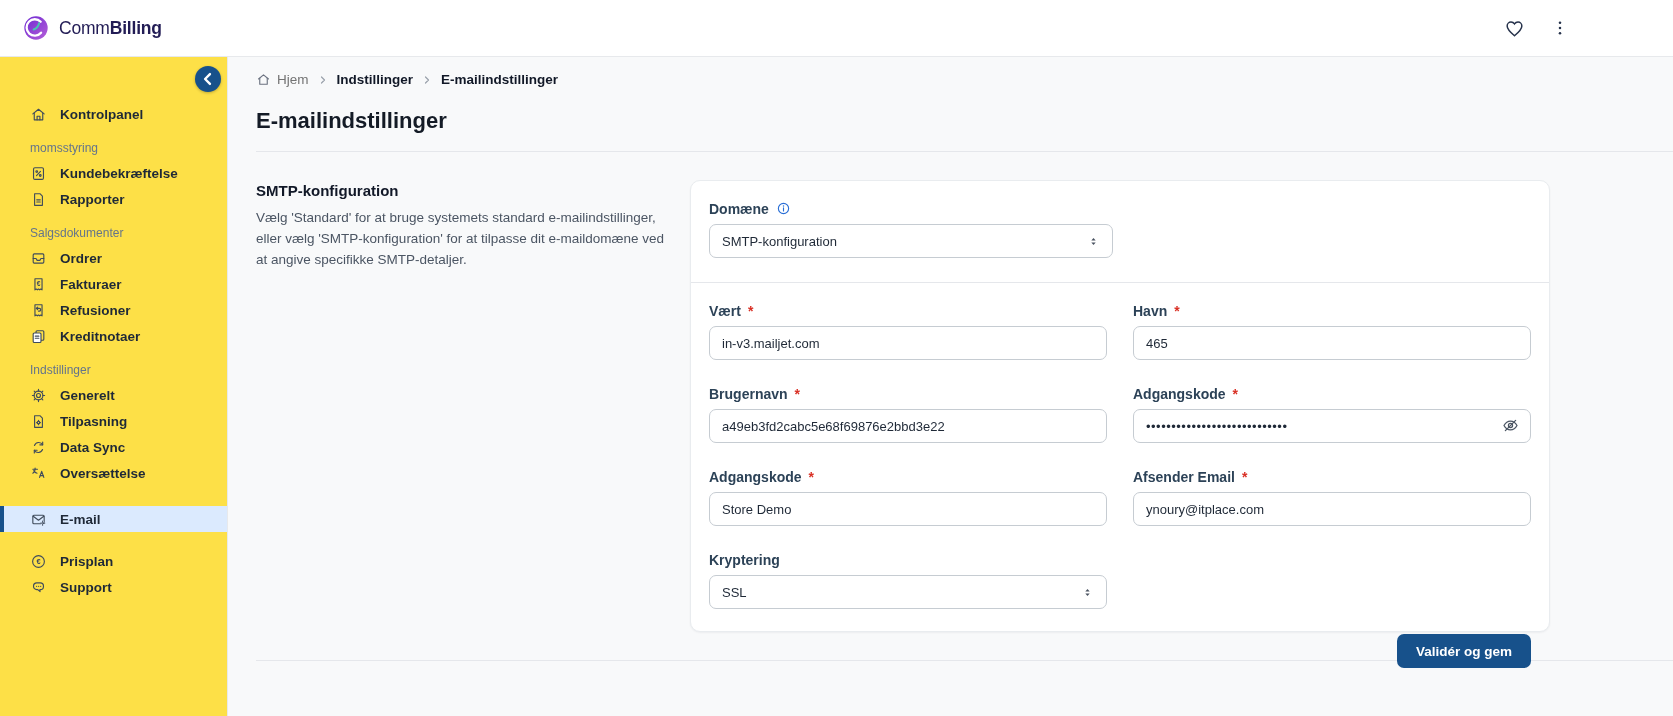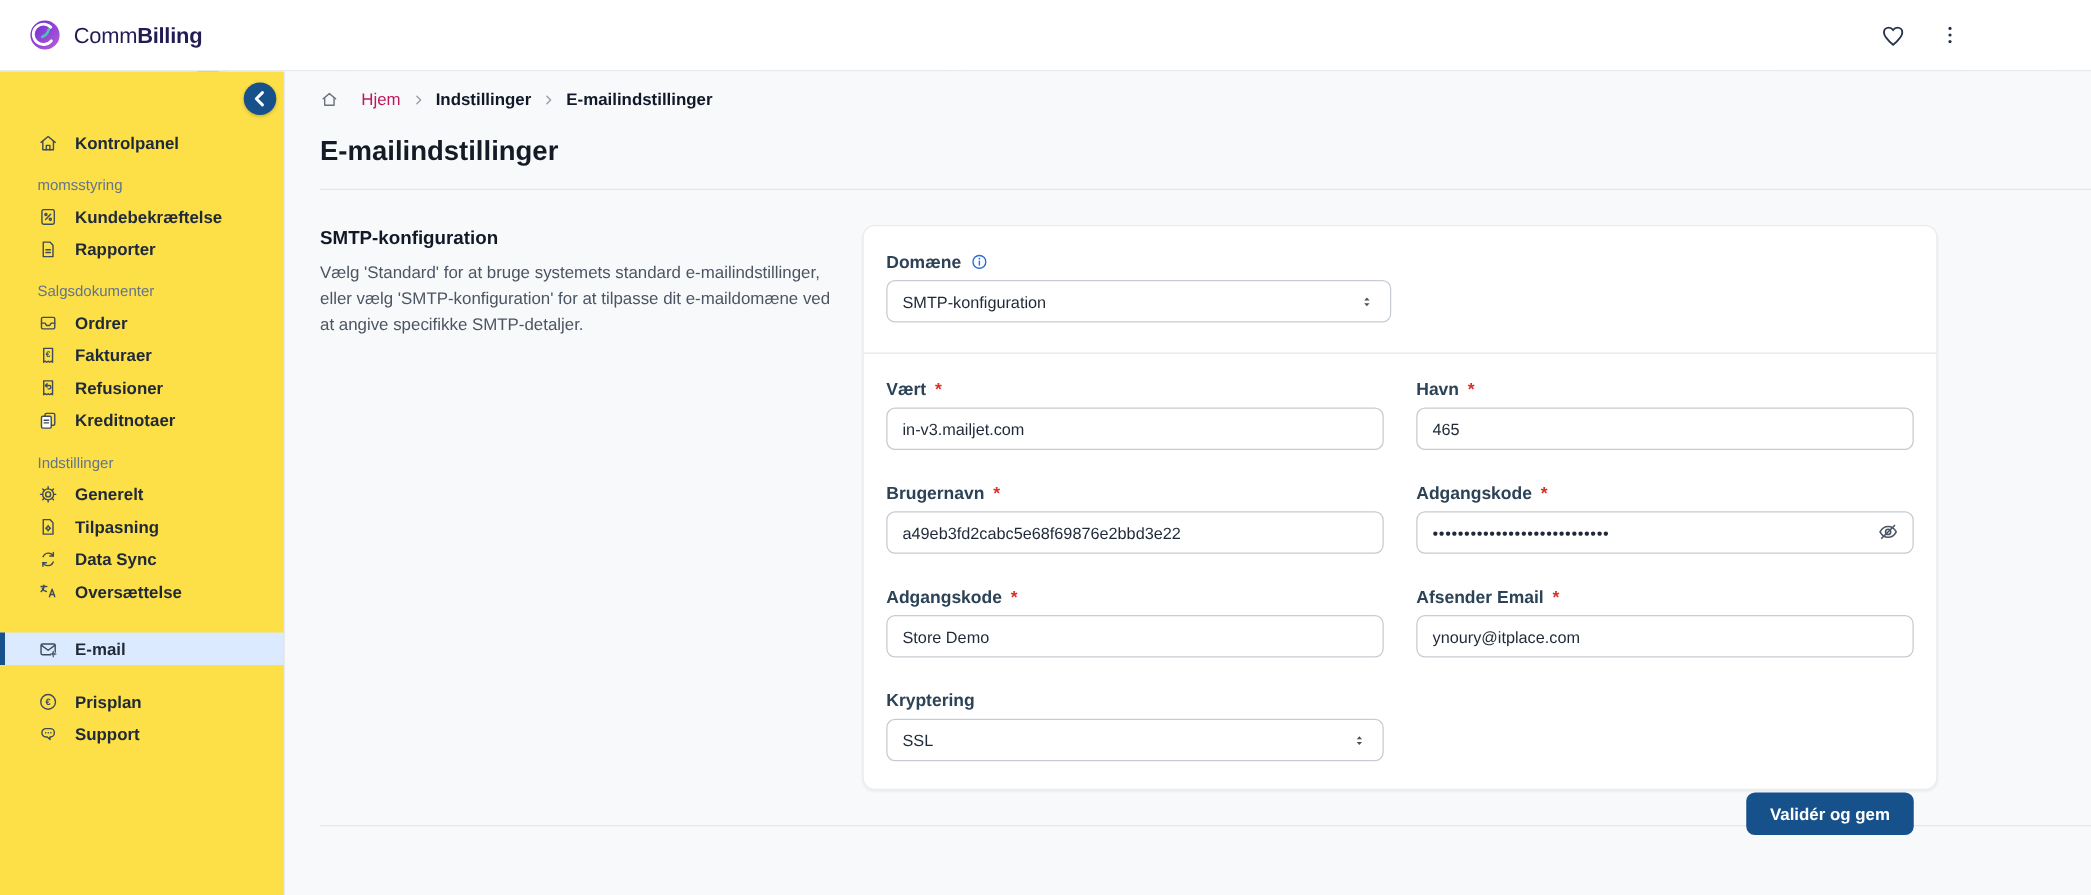--- a/index.html
+++ b/index.html
@@ -29,35 +29,35 @@
     font-size:13.5px; font-weight:600; color:#1f2937; cursor:pointer; position:relative; }
   .nav-item .icon { color:#3f4b5b; width:17px; height:17px; flex:0 0 17px; }
   .nav-item.active { background:#dbeafe;margin-top:20px; }
   .nav-item.active::before { content:""; position:absolute; left:0; top:0; bottom:0; width:4px; background:#17518b; }
   .nav-gap { height:16px; }
 
   
   .main { position:fixed; top:57px; left:228px; width:1445px; height:659px; background:#f8f9fa;
     padding:15px 0 0 28px; overflow:hidden; }
   .breadcrumb { display:flex; align-items:center; gap:8px; font-size:13.5px; }
-  .bc-home { display:flex; align-items:flex-end; gap:18px; color:#be185d; cursor:pointer; }
+  .bc-home { display:flex; align-items:flex-end; gap:6px; color:#737373; cursor:pointer; }
   .bc-sep { color:#9aa1ab; }
   .bc-link { color:#111827; font-weight:600; cursor:pointer; }
   .page-title { margin-top:21px; font-size:22px; font-weight:700; color:#141b26; }
   .hdiv { border:none; border-top:1px solid #e5e7eb; margin-top:17px; }
 
   .content-row { display:flex; margin-top:28px; width:1294px; }
   .section-info { width:434px; padding-right:14px; flex:0 0 434px; }
   .section-title { font-size:15px; font-weight:700; color:#111827; margin-top:2px; }
   .section-desc { margin-top:9px; font-size:13.5px; line-height:1.55; color:#4b5563; max-width:420px; }
 
   
   .card { flex:1; background:#fff; border:1px solid #e9ecef; border-radius:10px;
     box-shadow:0 1px 2px rgba(16,24,40,.05); padding:20px 18px 16px 18px; height:452px; }
-  .fld-label { display:flex; align-items:center; gap:7px; font-size:14px; font-weight:600;
+  .fld-label { display:flex; align-items:flex-start; gap:7px; font-size:14px; font-weight:600;
     color:#2c4257; margin-bottom:7px; }
   .req { color:#d93025; font-weight:700; }
   .inp, .select { width:100%; height:34px; border:1px solid #c6ccd2; border-radius:7px;
     background:#fff; font-size:13px; color:#1f2937; padding:0 12px;
     font-family:"Liberation Sans","DejaVu Sans",sans-serif; }
   .select { display:flex; align-items:center; justify-content:space-between; cursor:pointer; }
   .half { width:calc(50% - 7.5px); }
   .card-div { border:none; border-top:1px solid #e5e7eb; margin:24px -18px 20px -18px; }
   .field-grid { display:grid; grid-template-columns:1fr 1fr; column-gap:15px; row-gap:19px;gap:26px; }
   .pw-wrap { position:relative; }

